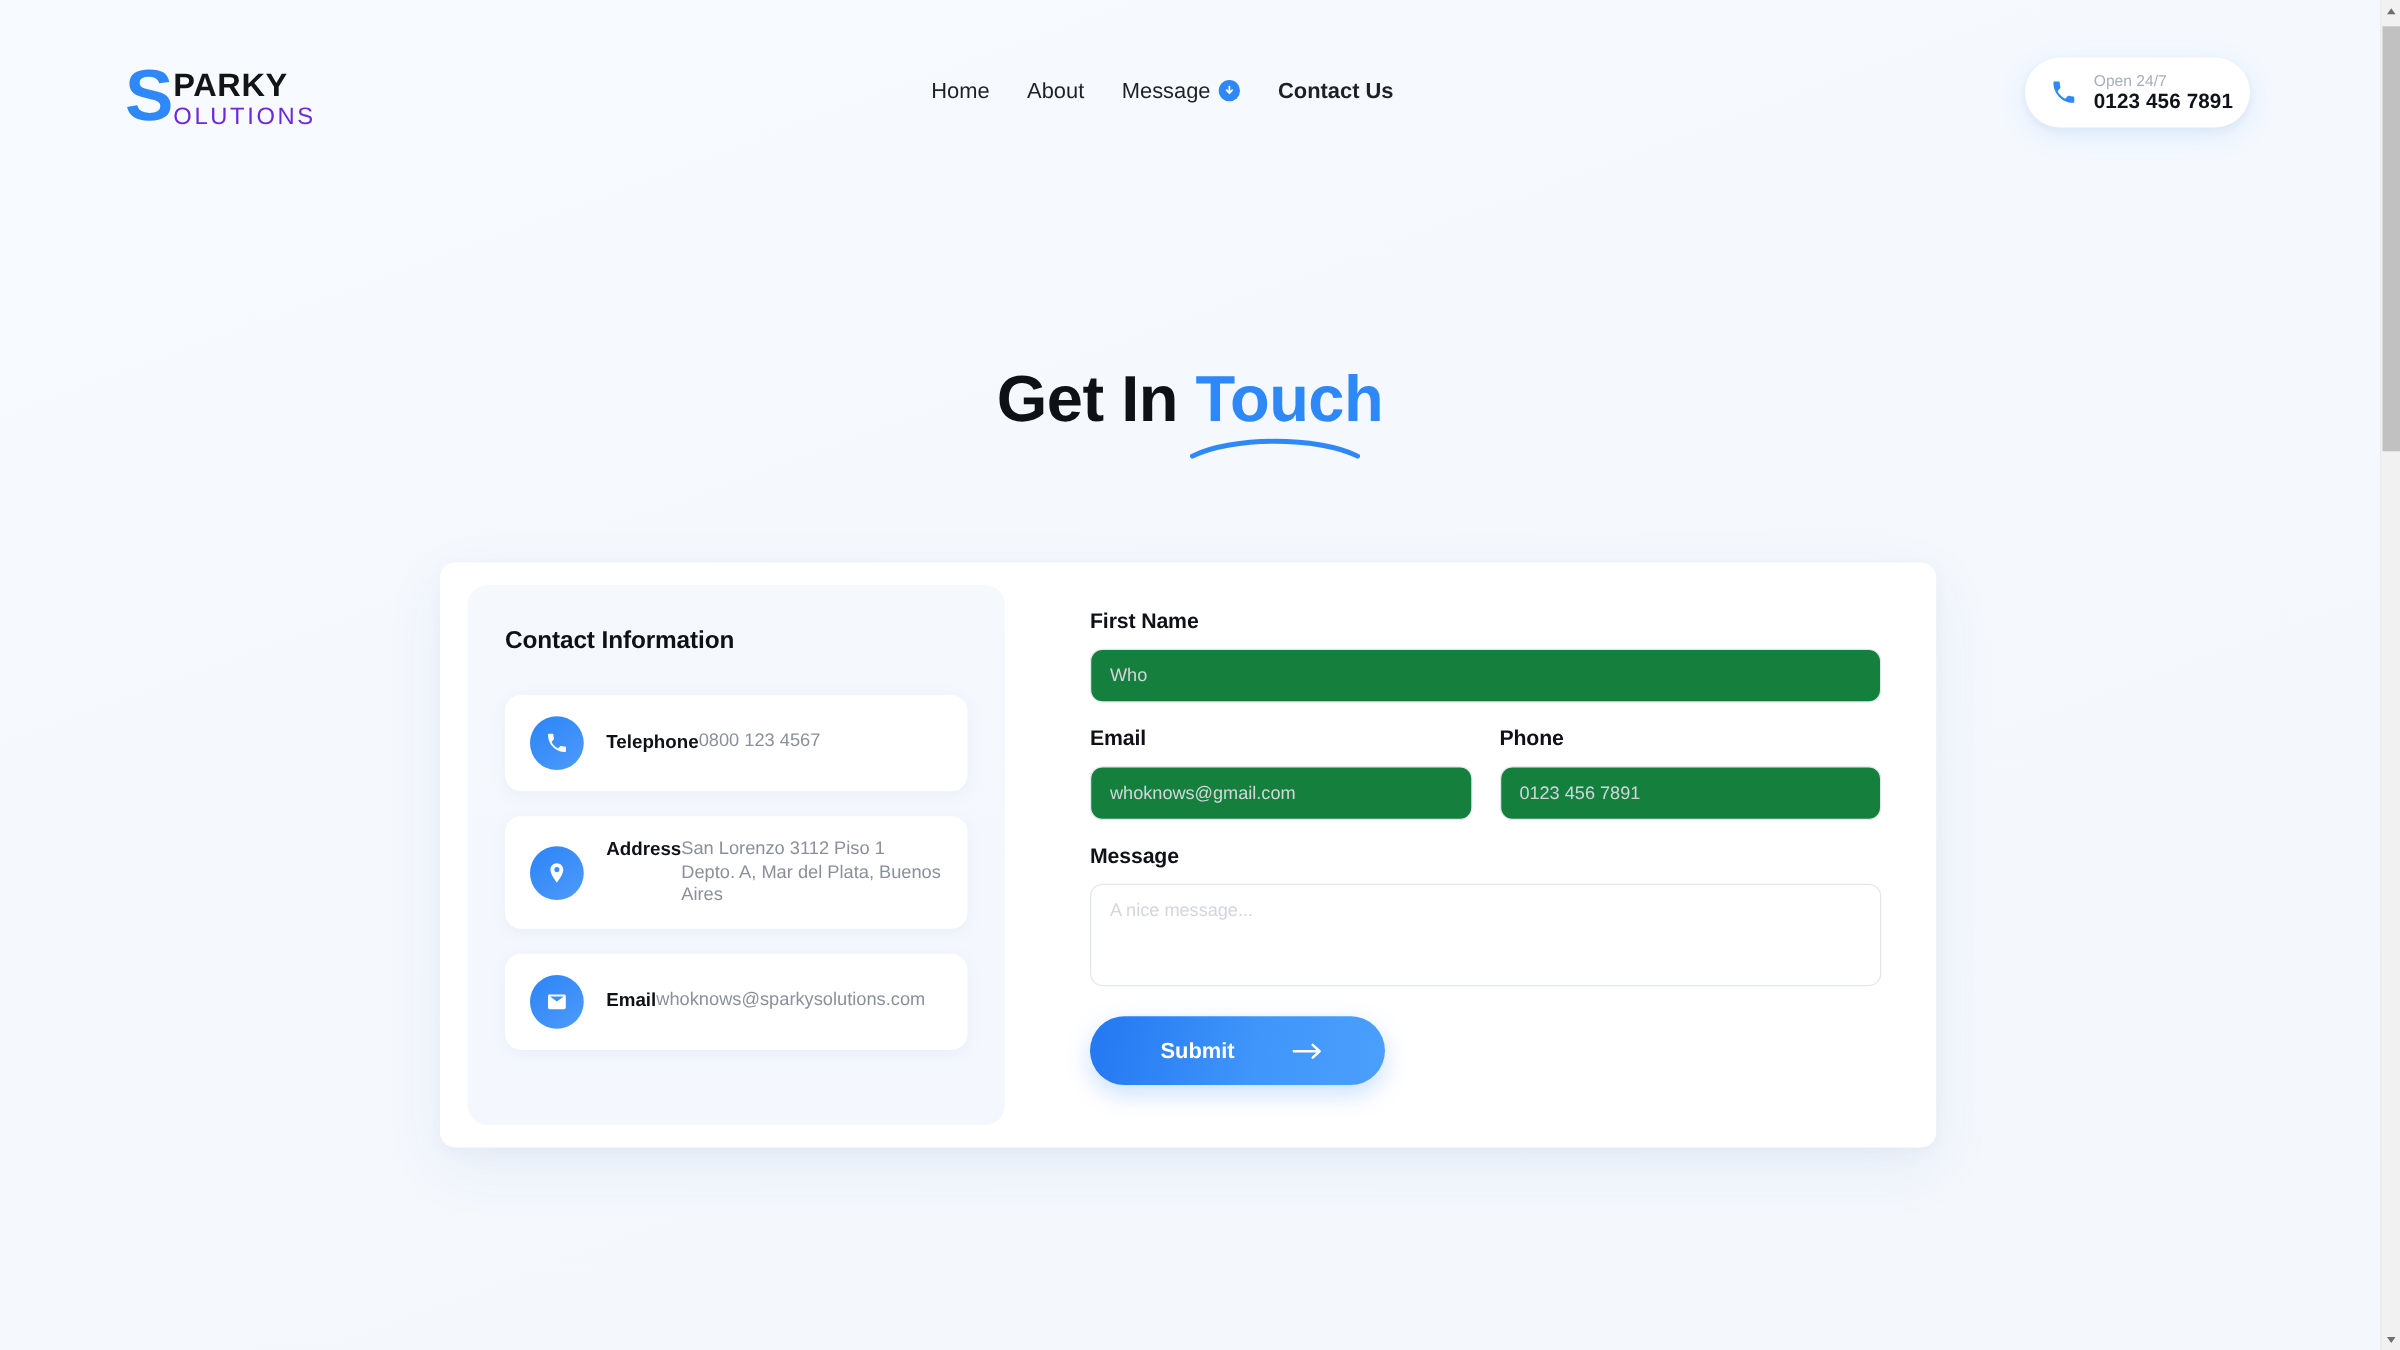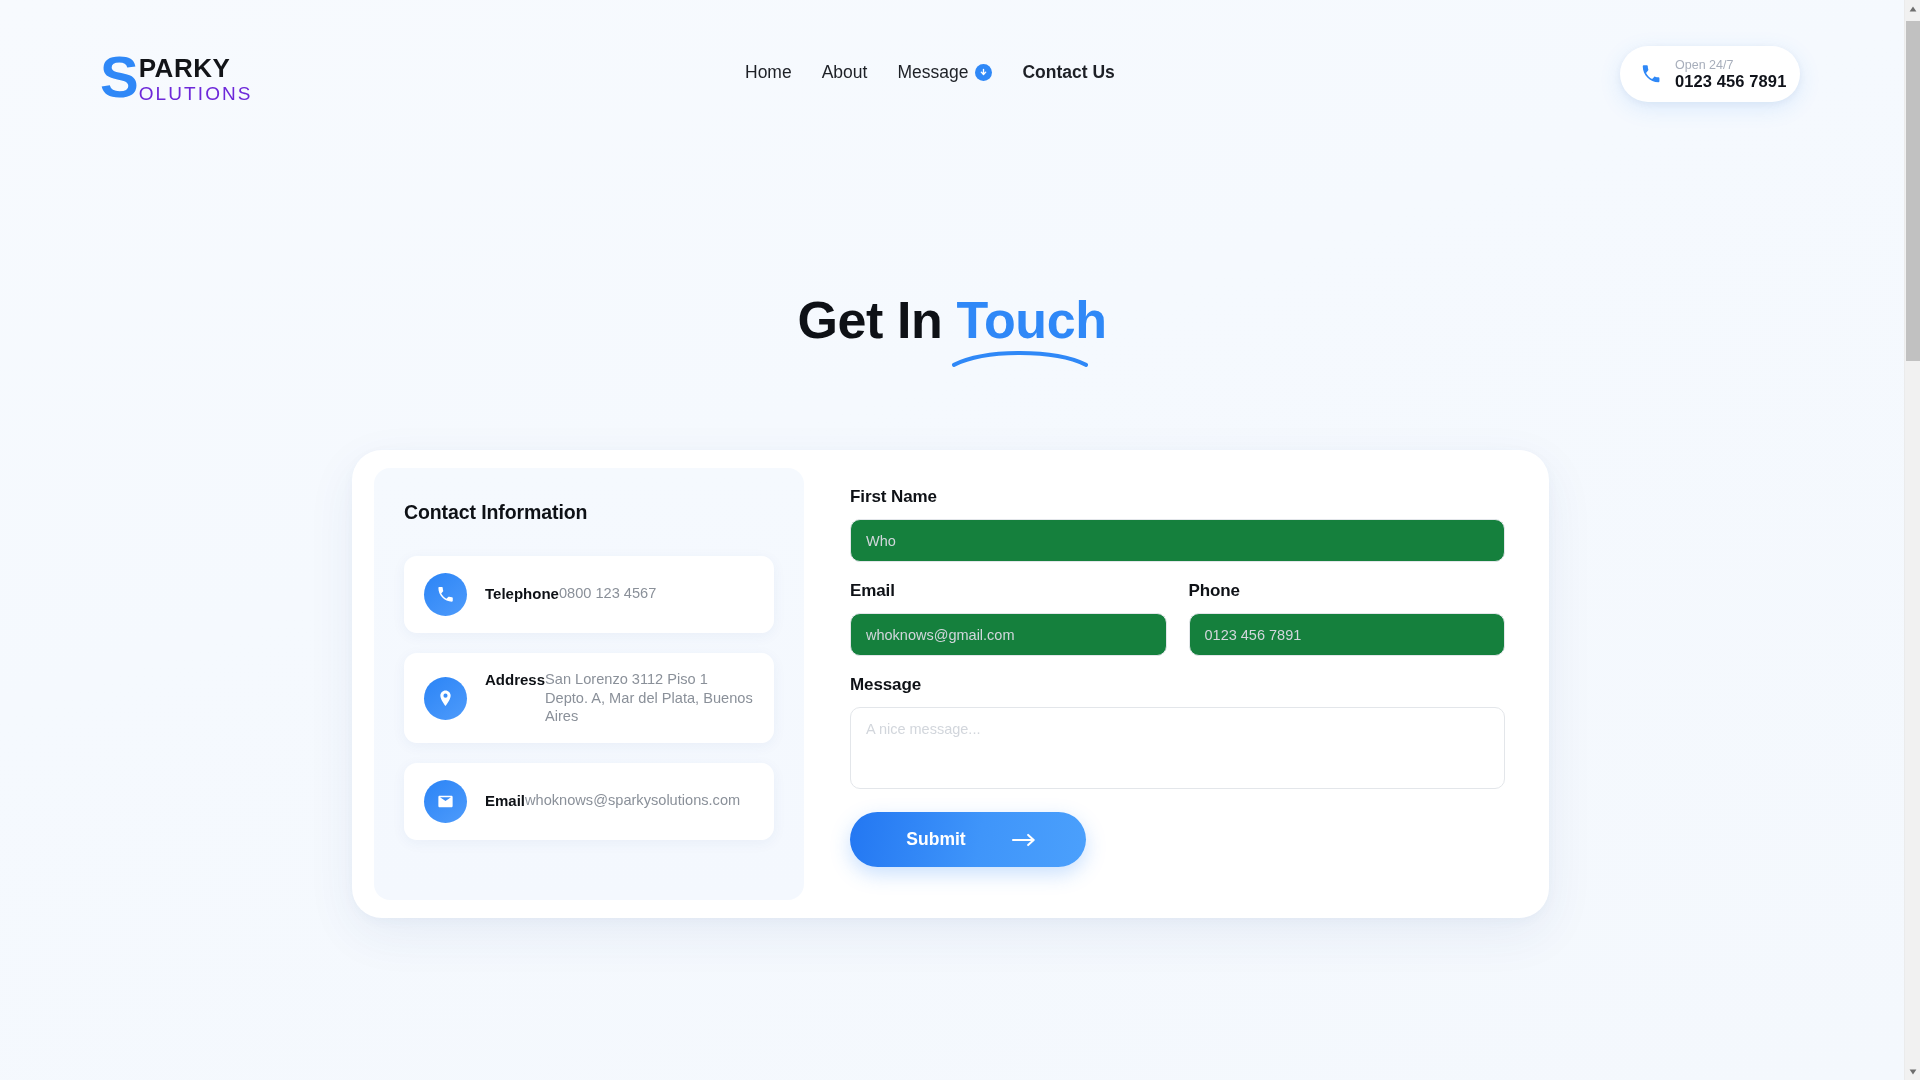--- a/index.html
+++ b/index.html
@@ -130,23 +130,24 @@
     height: 22px;
     overflow: visible;
   }
 
   
   .card {
     position: absolute;
     left: 352px; top: 450px;
     width: 1197px; height: 468px;
     background: #ffffff;
-    border-radius: 30px;
+    border-radius: 12px;
     box-shadow: 0 16px 50px rgba(37,77,145,0.07), 0 3px 12px rgba(37,77,145,0.035);
     display: flex;
+    gap: 22px;
   }
 
   
   .info-panel {
     width: 430px;
     margin: 18px 0 18px 22px;
     background: linear-gradient(180deg, #f5f9fe 0%, #f4f8fe 100%);
     border-radius: 16px;
     padding: 33px 30px 0 30px;
     flex-shrink: 0;

